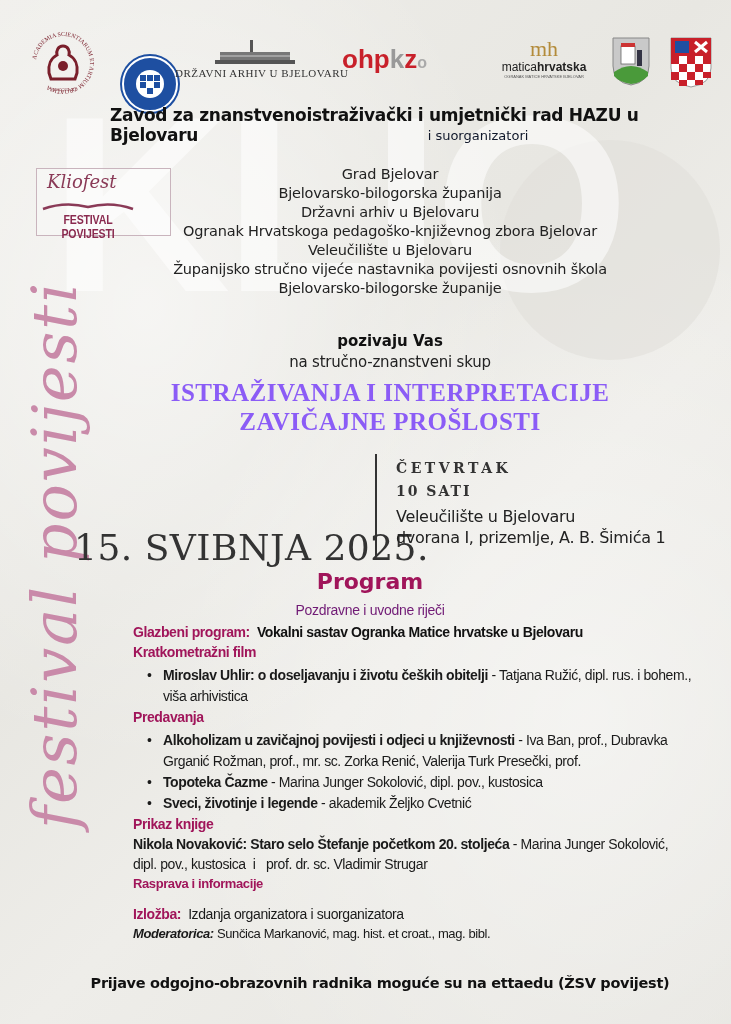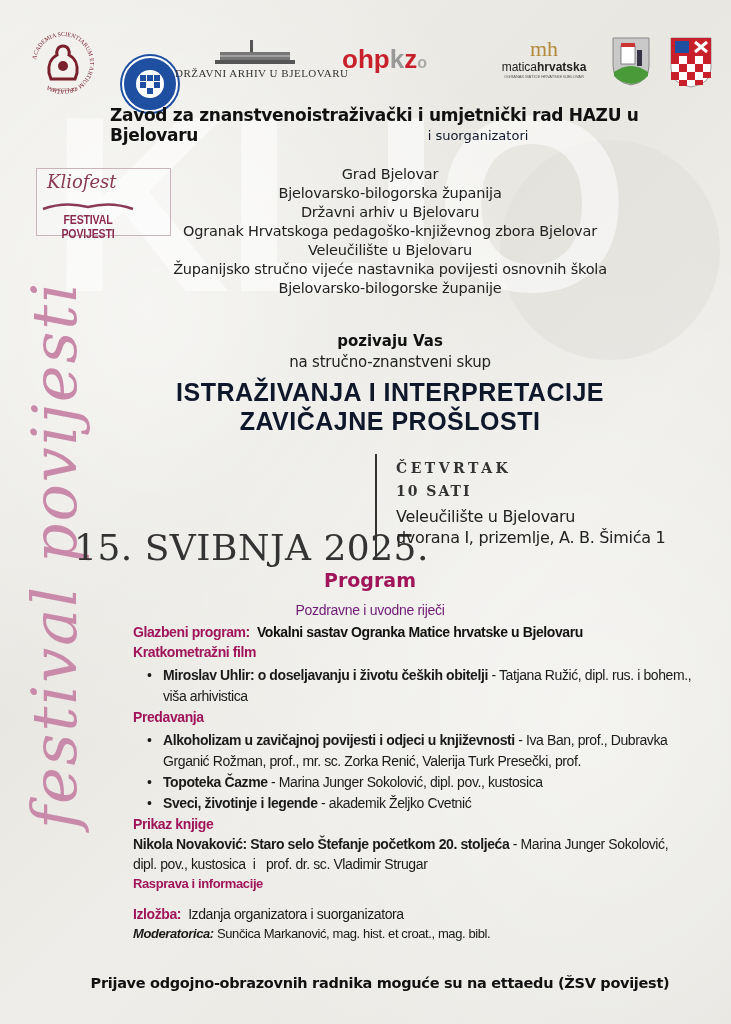--- a/index.html
+++ b/index.html
@@ -54,29 +54,29 @@
     transform:translate(-50%,-50%) rotate(-90deg);
     font-family:"DejaVu Serif", serif; font-style:italic; font-size:62px; color:#c98aa9; white-space:nowrap; letter-spacing:2px;
   }
 
   .center { position:absolute; left:0; width:731px; text-align:center; }
   .org-main { top:105px; left:110px; width:620px; font-family:"DejaVu Sans", sans-serif; font-weight:bold; font-size:17px; text-align:left; letter-spacing:-0.3px; color:#111; }
   .org-sub { top:128px; font-family:"DejaVu Sans", sans-serif; font-size:13px; color:#0f172a; left:190px;margin-left:48px; }
   .coorg { top:165px; left:100px; width:580px; font-family:"DejaVu Sans", sans-serif; font-size:14.5px; line-height:19px; color:#222; letter-spacing:-0.2px; }
   .invite { top:332px; font-family:"DejaVu Sans", sans-serif; font-weight:bold; font-size:15px; color:#111; left:60px; }
   .invite2 { top:353px; font-family:"DejaVu Sans", sans-serif; font-size:15px; color:#222; left:60px; letter-spacing:-0.2px; }
-  .title { top:378px; left:60px; font-family:Liberation Sans, sans-serif; font-weight:bold; font-size:25px; line-height:29px; color:#0f172a; letter-spacing:0.5px; }
+  .title { top:378px; left:60px; font-family:Liberation Serif, serif; font-weight:bold; font-size:25px; line-height:29px; color:#8b5cf6; letter-spacing:0.5px; }
 
   .date { position:absolute; left:74px; top:480px; font-family:"DejaVu Serif", serif; font-size:36px; color:#333; letter-spacing:0.5px;margin-top:47px; }
   .vline { position:absolute; left:375px; top:454px; width:2px; height:103px; background:#333; }
   .day { position:absolute; left:396px; top:460px; font-family:"DejaVu Serif", serif; font-weight:bold; font-size:14px; letter-spacing:3.5px; color:#333; }
   .time { position:absolute; left:396px; top:483px; font-family:"DejaVu Serif", serif; font-weight:bold; font-size:14px; letter-spacing:2px; color:#333; }
   .venue { position:absolute; left:396px; top:506px; font-family:"DejaVu Sans", sans-serif; font-size:16px; line-height:21px; color:#222; letter-spacing:-0.3px; }
 
-  .prog-title { top:569px; font-family:"DejaVu Sans", sans-serif; font-weight:bold; font-size:19px; color:#a0155a; left:40px; }
+  .prog-title { top:569px; font-family:"DejaVu Sans", sans-serif; font-weight:bold; font-size:22px; color:#a0155a; left:40px; }
   .prog-intro { top:602px; font-family:"Liberation Sans", sans-serif; font-size:14px; color:#701a75; left:40px; letter-spacing:-0.3px; }
 
   .prog { position:absolute; left:88px; top:622px; width:620px; font-family:"Liberation Sans", sans-serif; font-size:14px; color:#1a1a1a; letter-spacing:-0.4px;margin-left:45px; }
   .sec { color:#a0155a; font-weight:bold; font-size:14px; line-height:20px; }
   .dark { color:#111; font-weight:bold; }
   .row { line-height:20px; }
   .bul { position:relative; padding-left:30px; line-height:21px; }
   .bul::before { content:"\2022"; position:absolute; left:14px; top:0; font-size:14px; }
   .bul .b { font-weight:bold; }
   .bul .n { font-weight:normal; }

